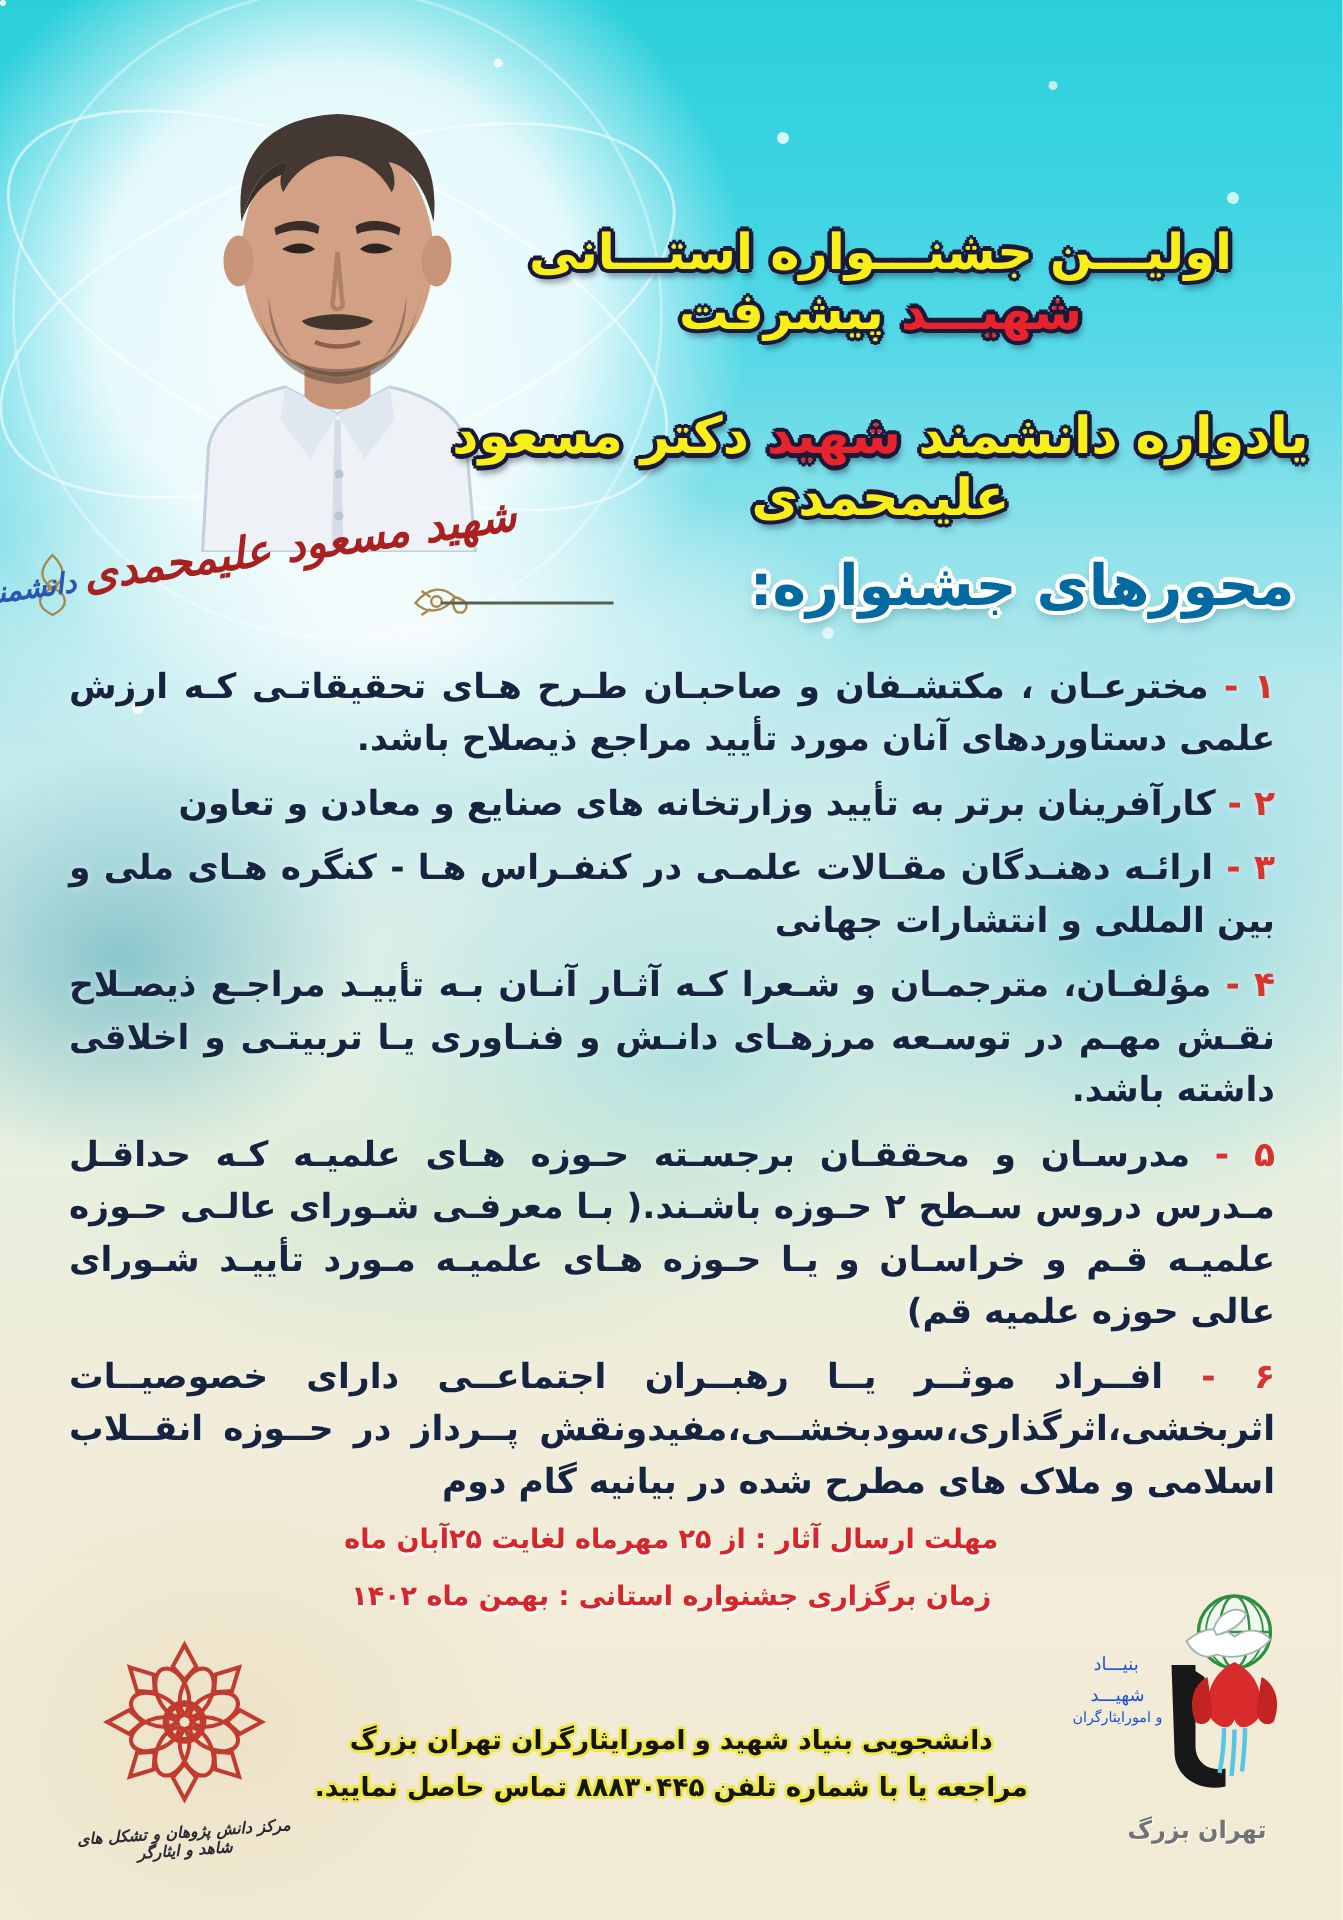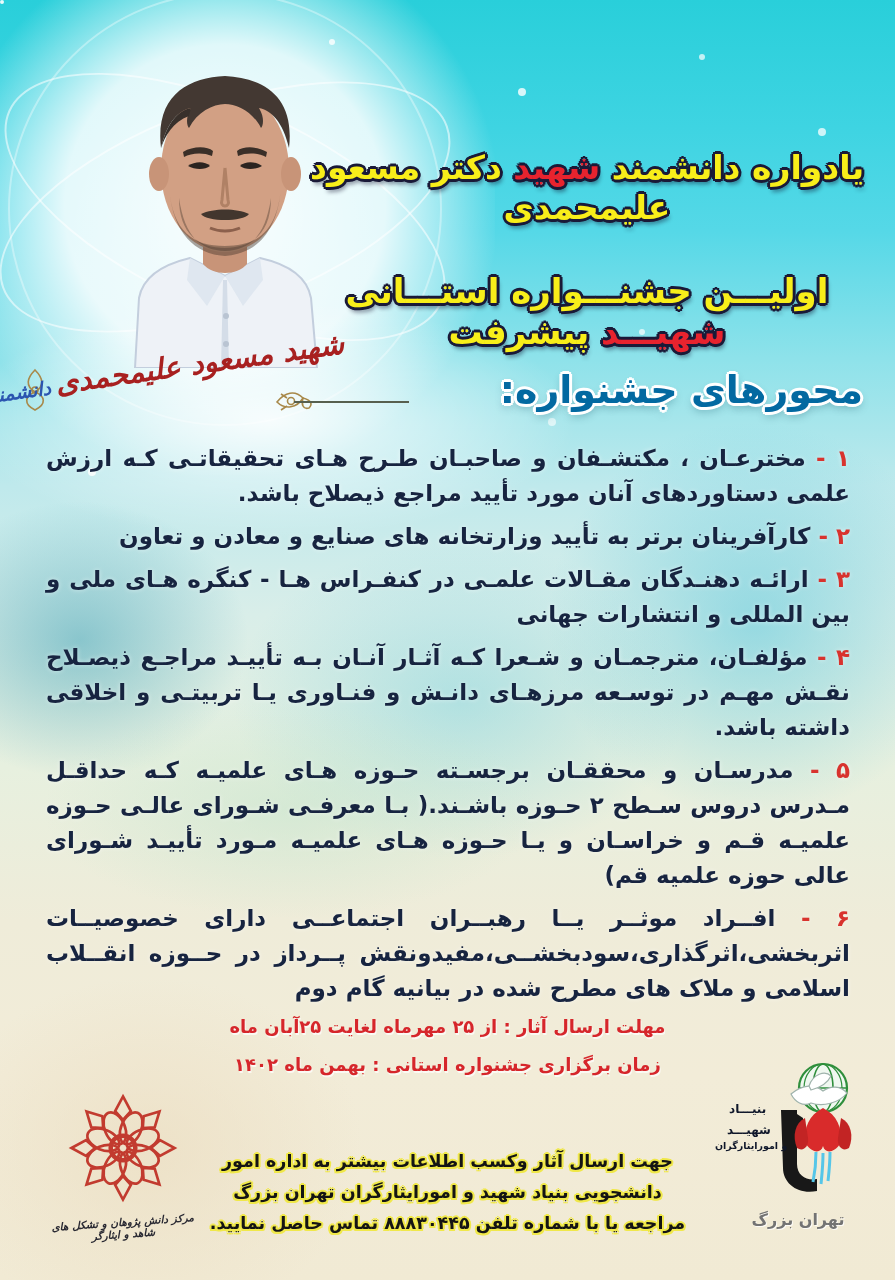--- a/index.html
+++ b/index.html
@@ -85,21 +85,21 @@
       1.5px 1.5px 0 #f0e84a,-2px 0 0 #f0e84a,2px 0 0 #f0e84a,0 -2px 0 #f0e84a,0 2px 0 #f0e84a;}
 
   
   .left-logo{position:absolute;left:48px;top:1092px;width:150px;text-align:center;}
   .left-logo .caption{margin-top:8px;font-size:10.5px;font-style:italic;font-weight:bold;
     color:#2a2a33;direction:rtl;transform:rotate(-4deg);}
 
   
   .right-logo{position:absolute;right:12px;top:1060px;width:170px;height:215px;}
   .right-logo svg{position:absolute;right:12px;top:0;}
-  .bonyad-line{position:absolute;direction:rtl;font-weight:bold;color:#0f172a;white-space:nowrap;}
+  .bonyad-line{position:absolute;direction:rtl;font-weight:normal;color:#1d4ed8;white-space:nowrap;}
   .b1{left:16px;top:42px;font-size:12px;}
   .b2{left:14px;top:63px;font-size:12px;}
   .b3{left:2px;top:80px;font-size:9.5px;}
   .tehran{position:absolute;left:0;right:0;top:150px;text-align:center;direction:rtl;
     font-size:16px;font-weight:bold;color:#737373;letter-spacing:1px;
     text-shadow:1px 1px 0 rgba(255,255,255,.8);}
 </style>
 </head>
 <body>
 
@@ -144,28 +144,28 @@
     <path d="M74,140 C78,186 100,206 130,208 C160,206 182,186 186,140 C182,184 162,198 130,198 C98,198 78,184 74,140 Z" fill="rgba(70,55,45,.45)"></path>
     <path d="M84,150 C90,190 106,202 130,203 C154,202 170,190 176,150 C176,186 156,200 130,200 C104,200 84,186 84,150 Z" fill="rgba(70,55,45,.4)"></path>
 
     <path d="M106,166 C118,160 142,160 154,166 C148,174 112,174 106,166 Z" fill="#42362e"></path>
     <path d="M115,180 C124,184 136,184 145,180" fill="none" stroke="#8c604c" stroke-width="3"></path>
   </svg>
 </div>
 
 <div class="title-block">
   <div class="title-line">
+    <span>اولیـــن جشنـــواره استـــانی</span>
+    <span class="red-word">شهیـــد</span>
+    <span>پیشرفت</span>
+  </div>
+  <div class="title-line">
     <span>یادواره دانشمند</span>
     <span class="red-word">شهید</span>
     <span>دکتر مسعود علیمحمدی</span>
-  </div>
-  <div class="title-line">
-    <span>اولیـــن جشنـــواره استـــانی</span>
-    <span class="red-word">شهیـــد</span>
-    <span>پیشرفت</span>
   </div>
 </div>
 
 <div class="signature">
   <svg class="sig-orn left" viewBox="0 0 40 48">
     <g fill="none" stroke="#a8894a" stroke-width="1.6">
       <path d="M20,4 C28,12 30,20 20,26 C10,20 12,12 20,4 Z"></path>
       <path d="M20,26 C30,30 32,38 20,44 C8,38 10,30 20,26 Z"></path>
       <circle cx="20" cy="24" r="3"></circle>
     </g>
@@ -213,21 +213,20 @@
     <span>افــراد موثــر یــا رهبــران اجتماعــی دارای خصوصیــات اثربخشی،اثرگذاری،سودبخشــی،مفیدونقش پــرداز در حــوزه انقــلاب اسلامی و ملاک های مطرح شده در بیانیه گام دوم</span>
   </div>
 </div>
 
 <div class="deadline">
   <div>مهلت ارسال آثار : از ۲۵ مهرماه لغایت ۲۵آبان ماه</div>
   <div>زمان برگزاری جشنواره استانی : بهمن ماه ۱۴۰۲</div>
 </div>
 
 <div class="contact">
-  <div>جهت ارسال آثار وکسب اطلاعات بیشتر به اداره امور</div>
   <div>دانشجویی بنیاد شهید و امورایثارگران تهران بزرگ</div>
   <div>مراجعه یا با شماره تلفن ۸۸۸۳۰۴۴۵ تماس حاصل نمایید.</div>
 </div>
 
 <div class="left-logo">
   <svg width="112" height="112" viewBox="0 0 100 100">
     <g fill="none" stroke="#c23b2f" stroke-width="2.4">
       <g>
         <path d="M50,4 L57,17 L50,25 L43,17 Z"></path>
         <path d="M50,4 L57,17 L50,25 L43,17 Z" transform="rotate(45 50 50)"></path>

